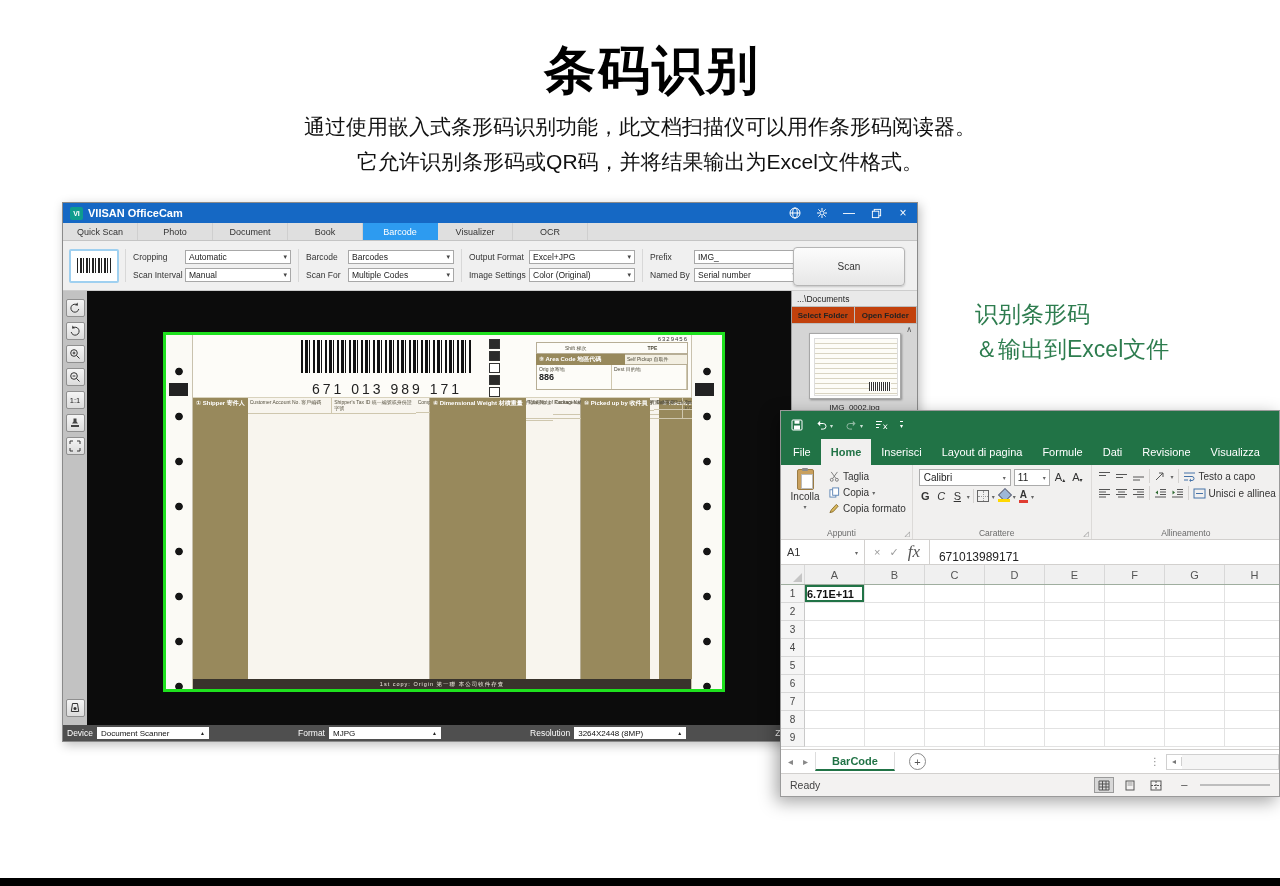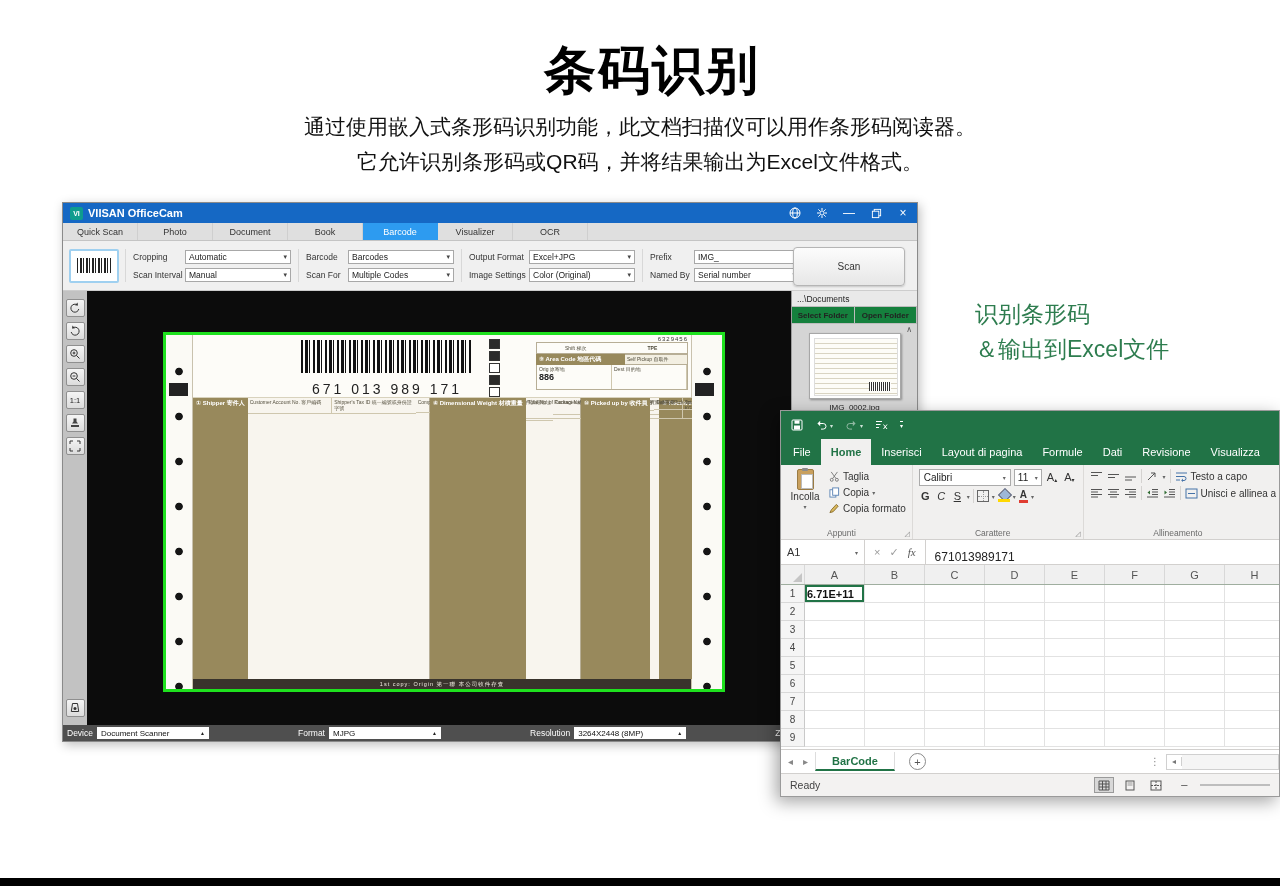--- a/index.html
+++ b/index.html
@@ -44,21 +44,21 @@
             justify-content:center;box-shadow:0 1px 2px rgba(0,0,0,.18);cursor:pointer;}
   .sc-main{flex:1;display:flex;background:#0c0c0c;min-height:0;}
   .sc-tools{width:24px;background:#c2c2c2;display:flex;flex-direction:column;align-items:center;padding-top:8px;gap:5px;flex:0 0 auto;}
   .tool-btn{width:19px;height:18px;background:linear-gradient(#f5f5f5,#dcdcdc);border:1px solid #8f8f8f;border-radius:2px;
             display:flex;align-items:center;justify-content:center;font-size:7.5px;color:#222;box-sizing:border-box;cursor:pointer;}
   .tool-btn.pedal{margin-top:auto;margin-bottom:8px;}
   .sc-canvas{flex:1;position:relative;min-width:0;}
   .sc-side{width:125px;background:#d5d5d5;border-left:1px solid #9c9c9c;display:flex;flex-direction:column;flex:0 0 auto;}
   .side-path{height:15px;background:#e9e9e9;border-bottom:1px solid #bdbdbd;font-size:8.5px;color:#222;display:flex;align-items:center;padding:0 5px;}
   .side-btns{display:flex;height:16px;border-bottom:1px solid #bdbdbd;}
-  .side-btn{flex:1;font-size:8px;background:#15803d;border-right:1px solid #bdbdbd;display:flex;align-items:center;justify-content:center;color:#222;font-weight:700;cursor:pointer;}
+  .side-btn{flex:1;font-size:8px;background:#c2410c;border-right:1px solid #bdbdbd;display:flex;align-items:center;justify-content:center;color:#222;font-weight:700;cursor:pointer;}
   .side-list{flex:1;position:relative;padding-top:9px;display:flex;flex-direction:column;align-items:center;}
   .side-caret{position:absolute;top:1px;right:5px;font-size:8px;color:#555;}
   .side-card{width:92px;height:66px;background:#fff;border:1px solid #a7a7a7;box-shadow:1px 1px 2px rgba(0,0,0,.35);padding:4px;box-sizing:border-box;}
   .mini-doc{width:100%;height:100%;background:#fdfcf7;border:1px solid #ddd;position:relative;
             background-image:repeating-linear-gradient(#fdfcf7 0 4px,#d9d4c2 4px 5px);}
   .mini-code{position:absolute;right:6px;bottom:4px;width:22px;height:9px;
              background:repeating-linear-gradient(90deg,#333 0 1px,#fff 1px 2px);}
   .side-name{font-size:8px;color:#222;margin-top:4px;}
   .sc-status{height:16px;background:#4f4f4f;display:flex;align-items:center;font-size:8.5px;color:#fff;flex:0 0 auto;padding:0 4px;}
   .st-group{display:flex;align-items:center;gap:4px;}
@@ -129,21 +129,21 @@
   .xl-paste{width:36px;display:flex;flex-direction:column;align-items:center;font-size:10px;color:#333;gap:1px;cursor:pointer;}
   .icon-clip{width:15px;height:19px;background:#c9a05e;border:1px solid #9a7b43;border-radius:2px;position:relative;}
   .icon-clip::before{content:"";position:absolute;left:3px;top:4px;width:10px;height:13px;background:#fff;border:1px solid #bbb;}
   .icon-clip::after{content:"";position:absolute;left:4px;top:-2px;width:6px;height:3px;background:#8b8b8b;border-radius:1px;}
   .xl-minis{display:flex;flex-direction:column;justify-content:flex-start;gap:1px;}
   .xl-mini{display:flex;align-items:center;font-size:10px;color:#333;height:15px;gap:3px;cursor:pointer;white-space:nowrap;}
   .xl-fontcol{display:flex;flex-direction:column;gap:3px;}
   .xl-frow{display:flex;align-items:center;gap:3px;}
   .xl-fontname{width:92px;height:17px;border:1px solid #ababab;background:#fff;font-size:10px;color:#222;
                display:flex;align-items:center;justify-content:space-between;padding:0 4px;box-sizing:border-box;}
-  .xl-fontsize{width:28px;height:17px;border:1px solid #ababab;background:#fff;font-size:10px;color:#222;
+  .xl-fontsize{width:36px;height:17px;border:1px solid #ababab;background:#fff;font-size:10px;color:#222;
                display:flex;align-items:center;justify-content:space-between;padding:0 3px;box-sizing:border-box;}
   .fbtn{font-size:11px;color:#333;padding:0 2px;cursor:pointer;display:flex;align-items:end;line-height:1;}
   .fbtn sup{font-size:6px;}
   .gcs{font-size:11px;color:#333;width:13px;text-align:center;cursor:pointer;}
   .gcs.b{font-weight:700}.gcs.i{font-style:italic}.gcs.u{text-decoration:underline}
   .ic-border{width:12px;height:12px;border:1px solid #666;box-sizing:border-box;position:relative;}
   .ic-border::before{content:"";position:absolute;left:5px;top:0;bottom:0;border-left:1px dotted #999;}
   .ic-border::after{content:"";position:absolute;top:5px;left:0;right:0;border-top:1px dotted #999;}
   .ic-fill{width:12px;height:12px;position:relative;}
   .ic-fill::before{content:"";position:absolute;left:2px;top:0;width:8px;height:8px;background:#9db7d8;border:1px solid #667;transform:rotate(45deg);}
@@ -152,21 +152,21 @@
   .mini-caret{font-size:6px;color:#666;}
   .xl-aligncol{display:flex;flex-direction:column;gap:3px;}
   .arow{display:flex;align-items:center;gap:4px;}
   .alab{font-size:10px;color:#333;white-space:nowrap;display:flex;align-items:center;gap:3px;cursor:pointer;}
   .sepv{width:1px;height:14px;background:#d4d2d0;}
   .xl-formula{height:24px;display:flex;align-items:flex-end;border-bottom:1px solid #d2d0ce;background:#fff;flex:0 0 auto;}
   .xl-namebox{width:84px;height:100%;display:flex;align-items:center;justify-content:space-between;padding:0 6px;
               border-right:1px solid #d2d0ce;font-size:11px;color:#333;box-sizing:border-box;}
   .xl-fxbtns{display:flex;align-items:center;gap:9px;padding:0 9px;border-right:1px solid #d2d0ce;height:100%;}
   .xl-fxbtns .g{color:#9a9a9a;font-size:11px;}
-  .xl-fxbtns .fx{font-family:"Liberation Serif","DejaVu Serif",serif;font-style:italic;color:#555;font-size:11px;}
+  .xl-fxbtns .fx{font-family:"Liberation Serif","DejaVu Serif",serif;font-style:italic;color:#555;font-size:17px;}
   .xl-fvalue{flex:1;font-size:12px;color:#222;padding-left:9px;}
   .xl-grid{flex:1;overflow:hidden;background:#fff;min-height:0;}
   .xhead{display:flex;height:19px;background:#f0f0f0;border-bottom:1px solid #9fae9f;}
   .xc{width:60px;flex:0 0 auto;border-right:1px solid #d8d8d8;font-size:11px;color:#555;display:flex;align-items:center;justify-content:center;box-sizing:border-box;}
   .xc.corner{width:24px;background:#f0f0f0;position:relative;}
   .xc.corner::after{content:"";position:absolute;right:2px;bottom:2px;border-left:9px solid transparent;border-bottom:9px solid #c5c5c5;}
   .xr{display:flex;height:18px;}
   .xrh{width:24px;flex:0 0 auto;background:#f5f5f5;border-right:1px solid #c9c9c9;border-bottom:1px solid #d8d8d8;
        font-size:10px;color:#444;display:flex;align-items:center;justify-content:center;box-sizing:border-box;}
   .xcell{width:60px;flex:0 0 auto;border-right:1px solid #e2e2e2;border-bottom:1px solid #e2e2e2;box-sizing:border-box;

